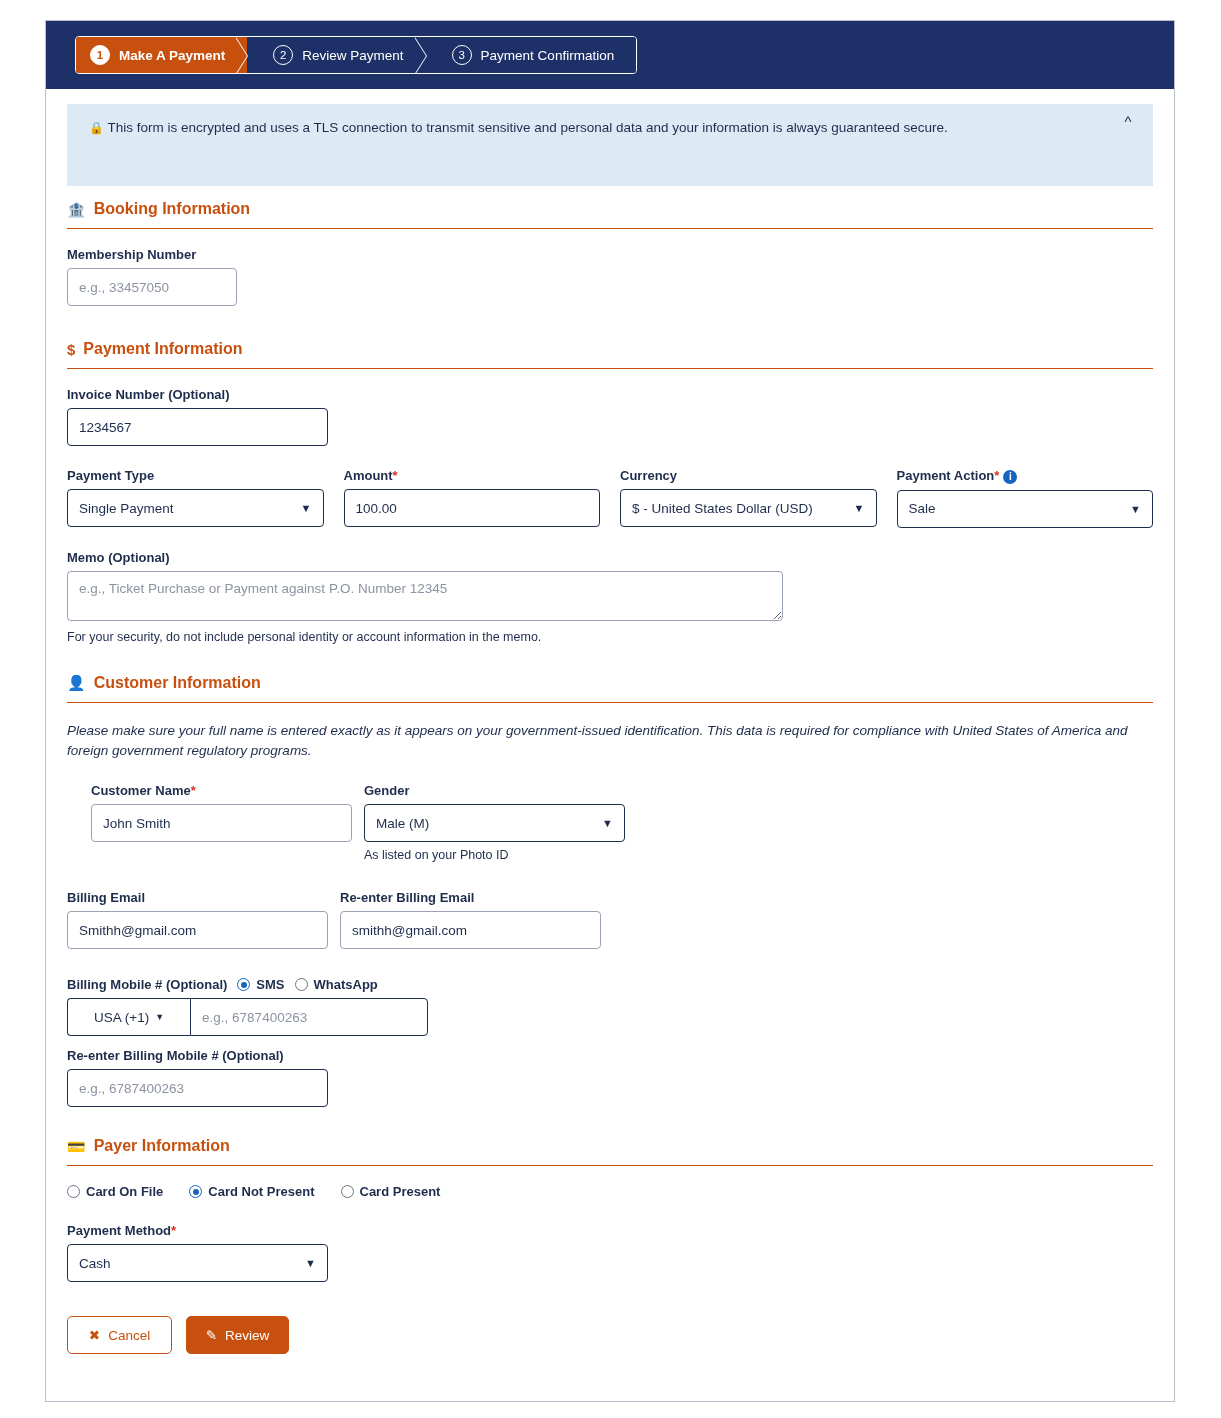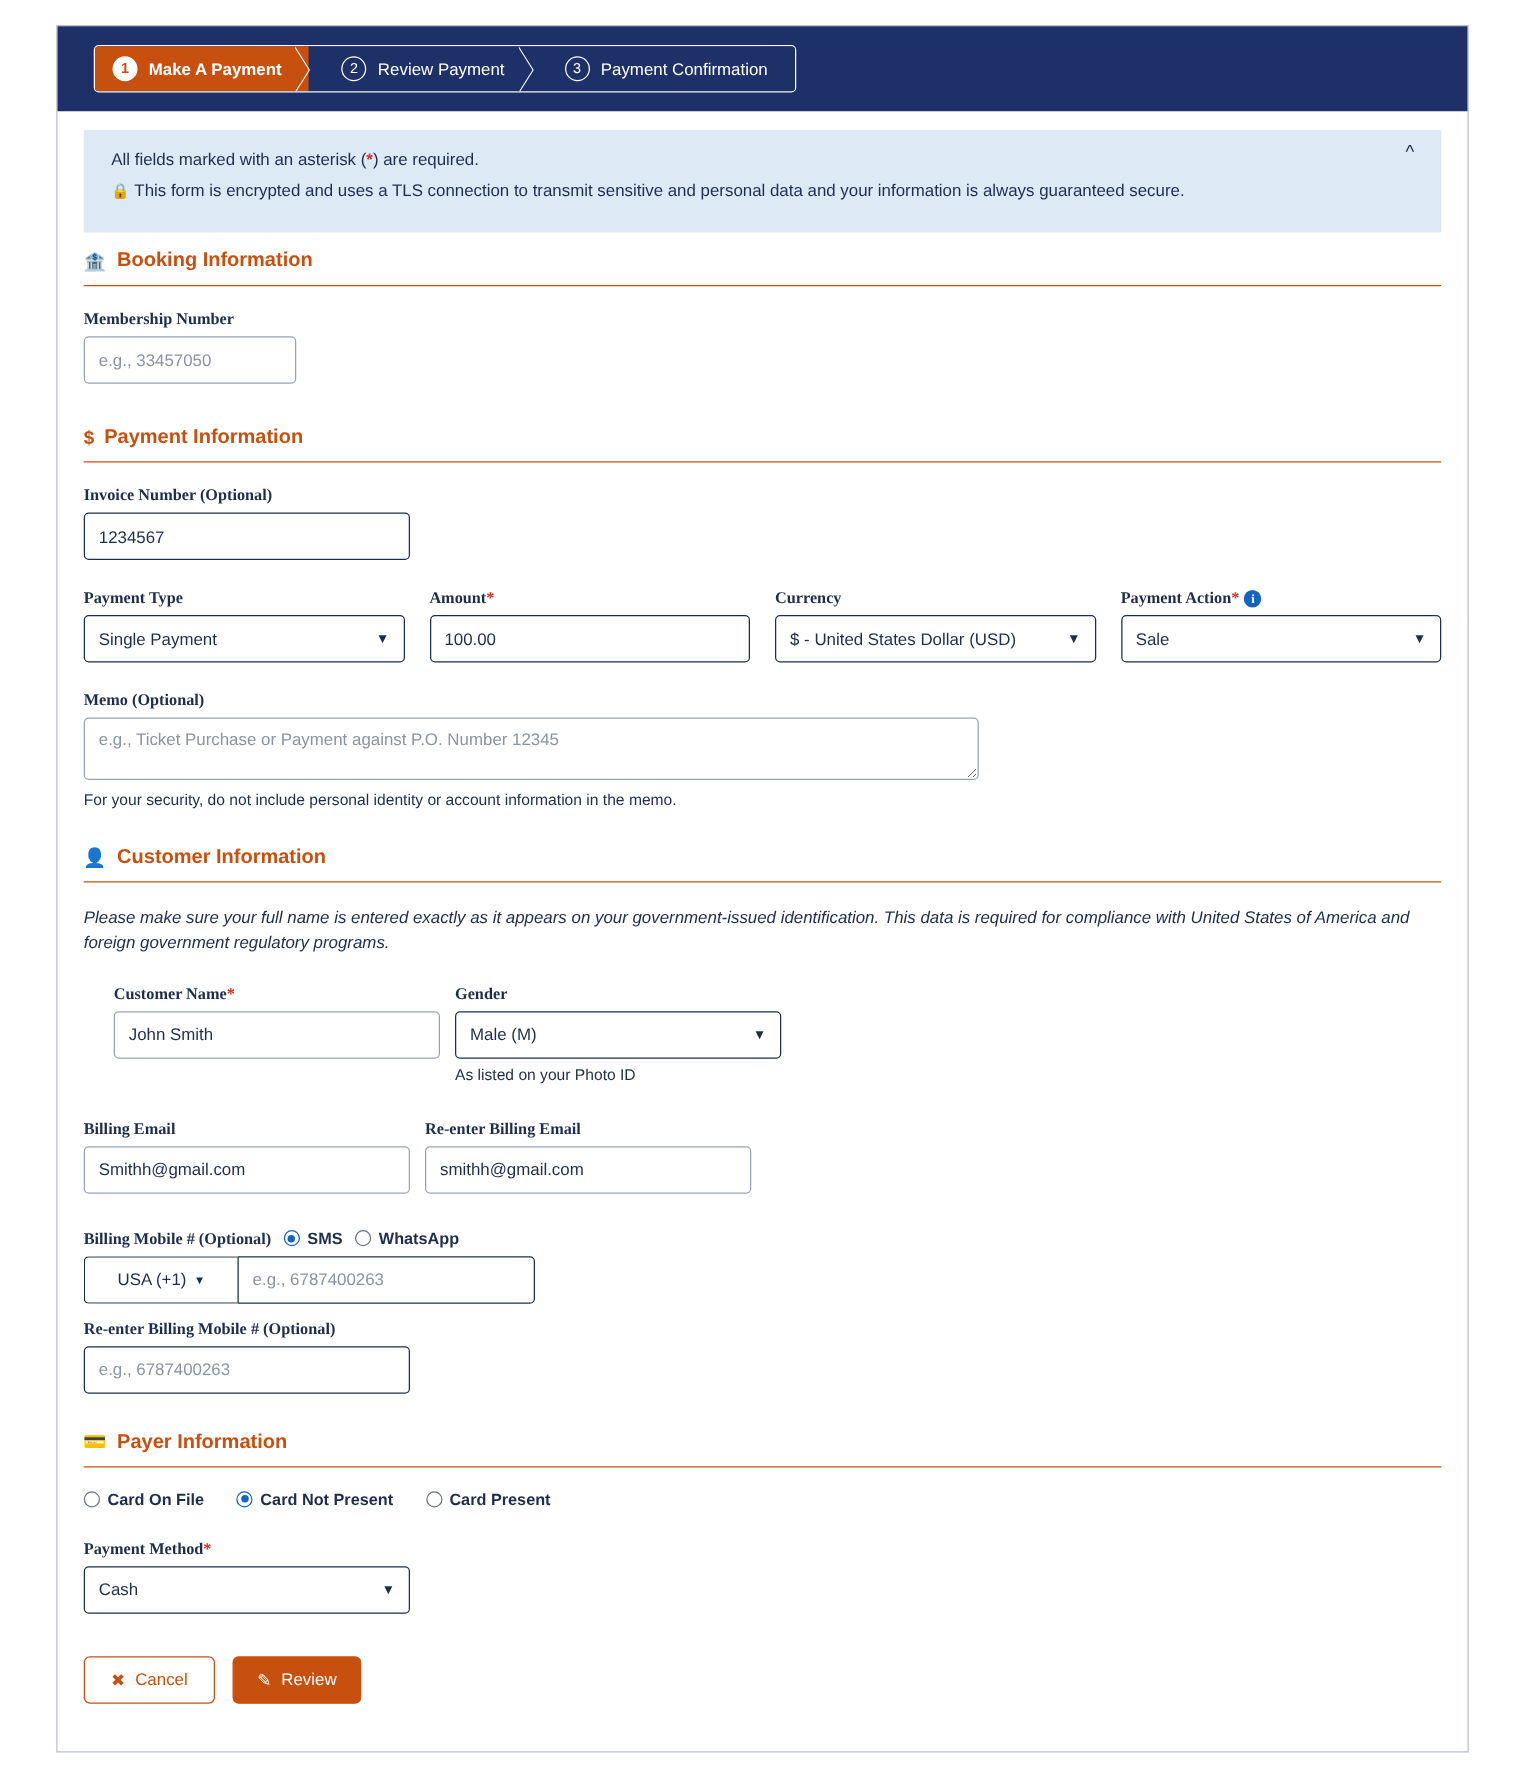--- a/index.html
+++ b/index.html
@@ -136,21 +136,20 @@
     margin: 0 0 18px 0;
   }
   .sec-icon { font-size: 15px; line-height: 1; }
 
   .label {
     font-size: 13px;
     font-weight: bold;
     color: #1f2d4d;
     margin-bottom: 6px;
     display: block;
-    font-family: Liberation Serif, serif;
   }
   .label .star { color: #d6301f; font-weight: bold; }
   .field { margin-bottom: 4px; }
   input.txt, .fake-input {
     height: 38px;
     border: 1px solid #1f2d4d;
     border-radius: 4px;
     padding: 0 11px;
     font-size: 13.5px;
     font-family: "Liberation Sans", sans-serif;
@@ -313,23 +312,20 @@
       </div>
       <div class="step">
         <span class="num">3</span>
         <span class="lbl">Payment Confirmation</span>
       </div>
     </div>
   </div>
 
   <div class="notice">
     <div class="collapse-caret">^</div>
-    <p>
-      <span>All fields marked with an asterisk (</span><span class="req-star">*</span><span>) are required.</span>
-    </p>
     <p>
       <span class="lock-glyph">🔒</span>
       <span>This form is encrypted and uses a TLS connection to transmit sensitive and personal data and your information is always guaranteed secure.</span>
     </p>
   </div>
 
   <div class="content">
 
     <div class="section-h">
       <span class="sec-icon">🏦</span>

